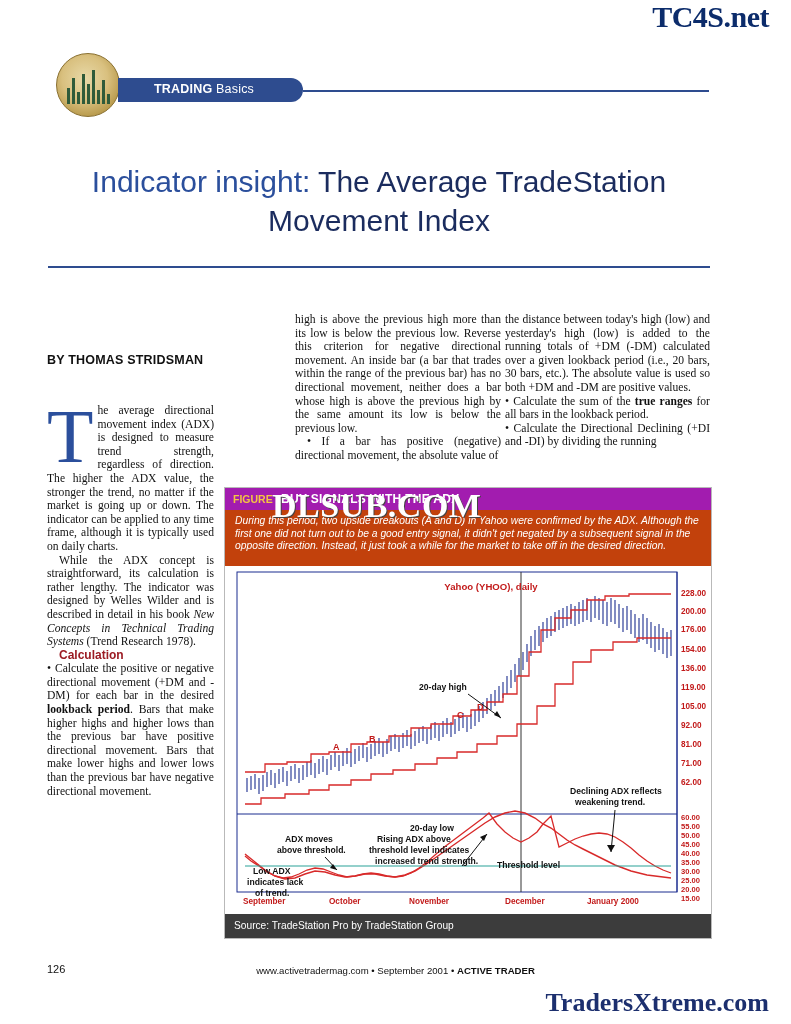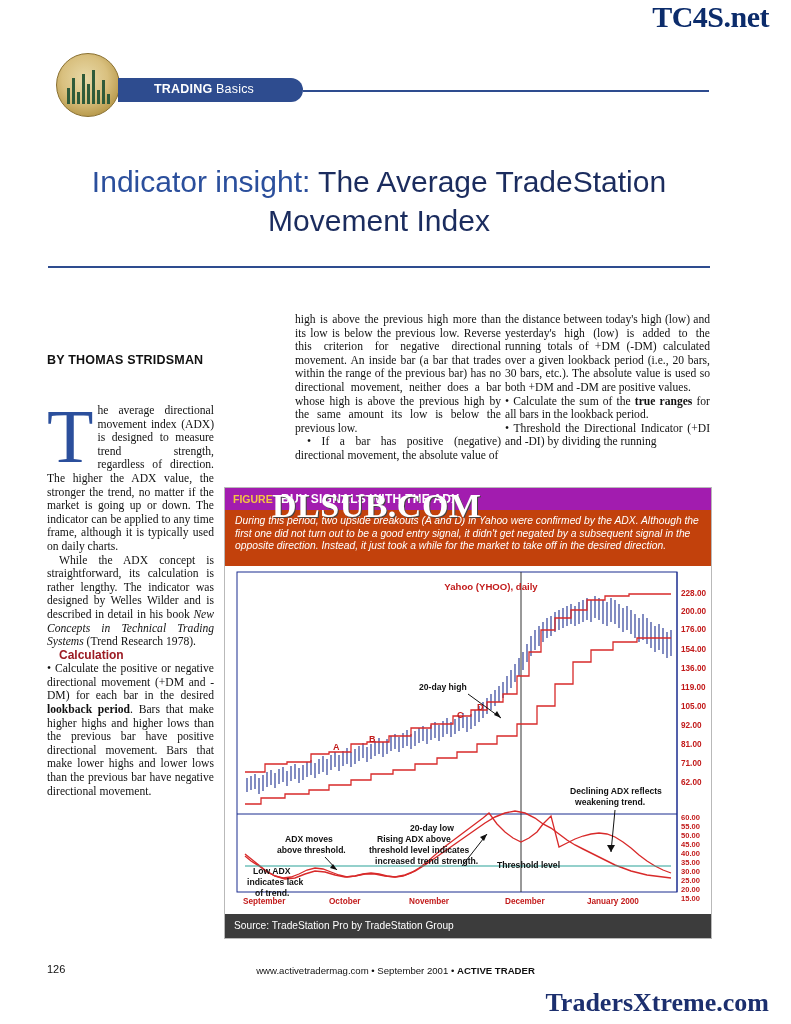--- a/index.html
+++ b/index.html
@@ -346,21 +346,21 @@
   </div>
 
   <div class="col" id="col2">
     <p class="noindent">high is above the previous high more than its low is below the previous low. Reverse this criterion for negative directional movement. An inside bar (a bar that trades within the range of the previous bar) has no directional movement, neither does a bar whose high is above the previous high by the same amount its low is below the previous low.</p>
     <p>• If a bar has positive (negative) directional movement, the absolute value of</p>
   </div>
 
   <div class="col" id="col3">
     <p class="noindent">the distance between today's high (low) and yesterday's high (low) is added to the running totals of +DM (-DM) calculated over a given lookback period (i.e., 20 bars, 30 bars, etc.). The absolute value is used so both +DM and -DM are positive values.</p>
     <p class="noindent" style="margin-top:0;"><span>• Calculate the sum of the </span><span class="bold">true ranges</span><span> for all bars in the lookback period.</span></p>
-    <p class="noindent">• Threshold the Directional Indicator (+DI and -DI) by dividing the running</p>
+    <p class="noindent">• Calculate the Directional Declining (+DI and -DI) by dividing the running</p>
   </div>
 
   <div class="figure">
     <div class="fig-title">
       <div class="fig-num">FIGURE 1</div>
       <div class="fig-name">BUY SIGNALS WITH THE ADX</div>
     </div>
     <div class="fig-desc">
       <p>During this period, two upside breakouts (A and D) in Yahoo were confirmed by the ADX. Although the first one did not turn out to be a good entry signal, it didn't get negated by a subsequent signal in the opposite direction. Instead, it just took a while for the market to take off in the desired direction.</p>
     </div>

